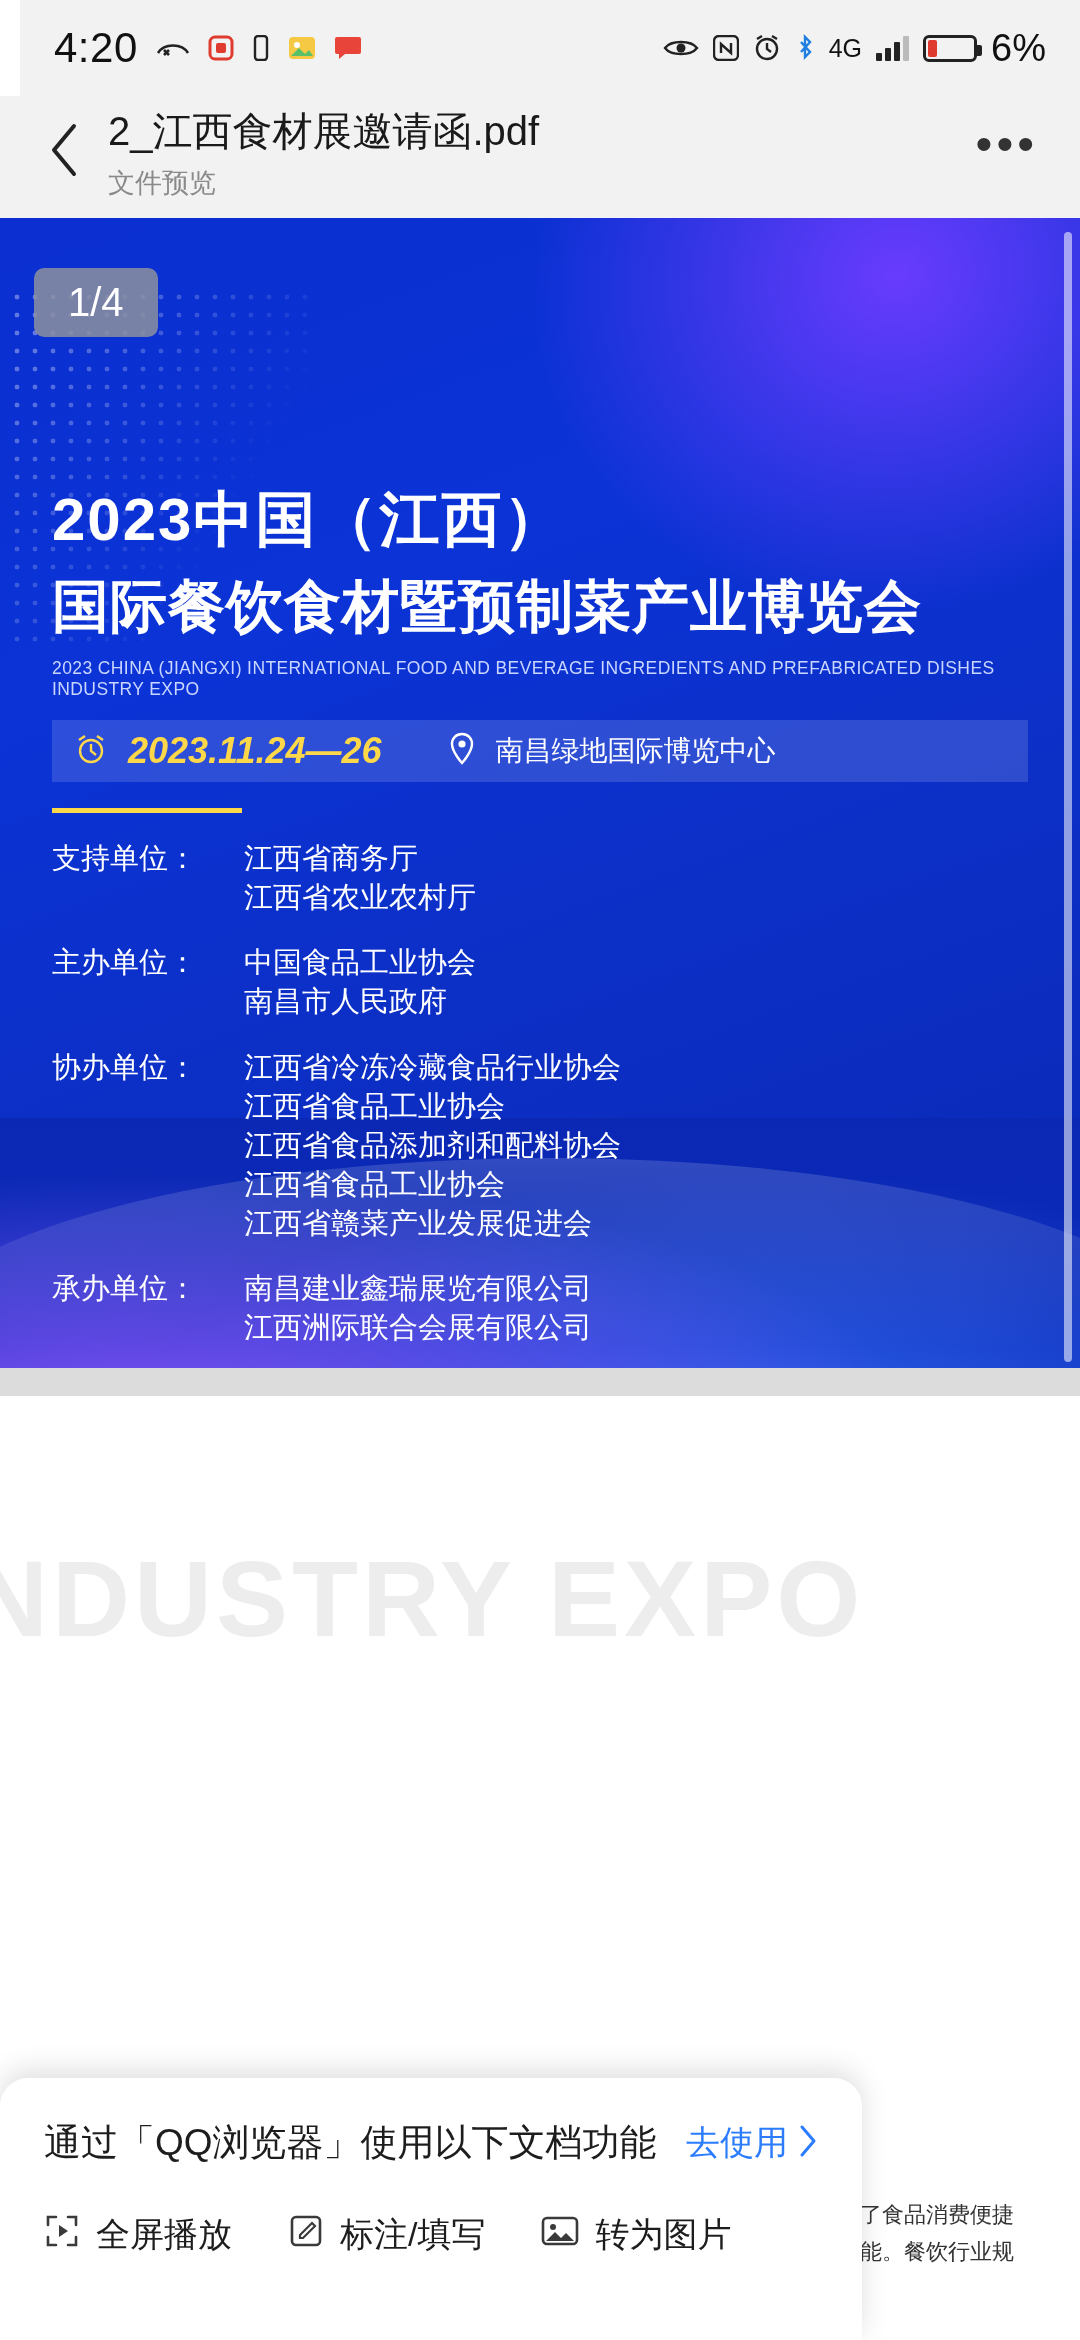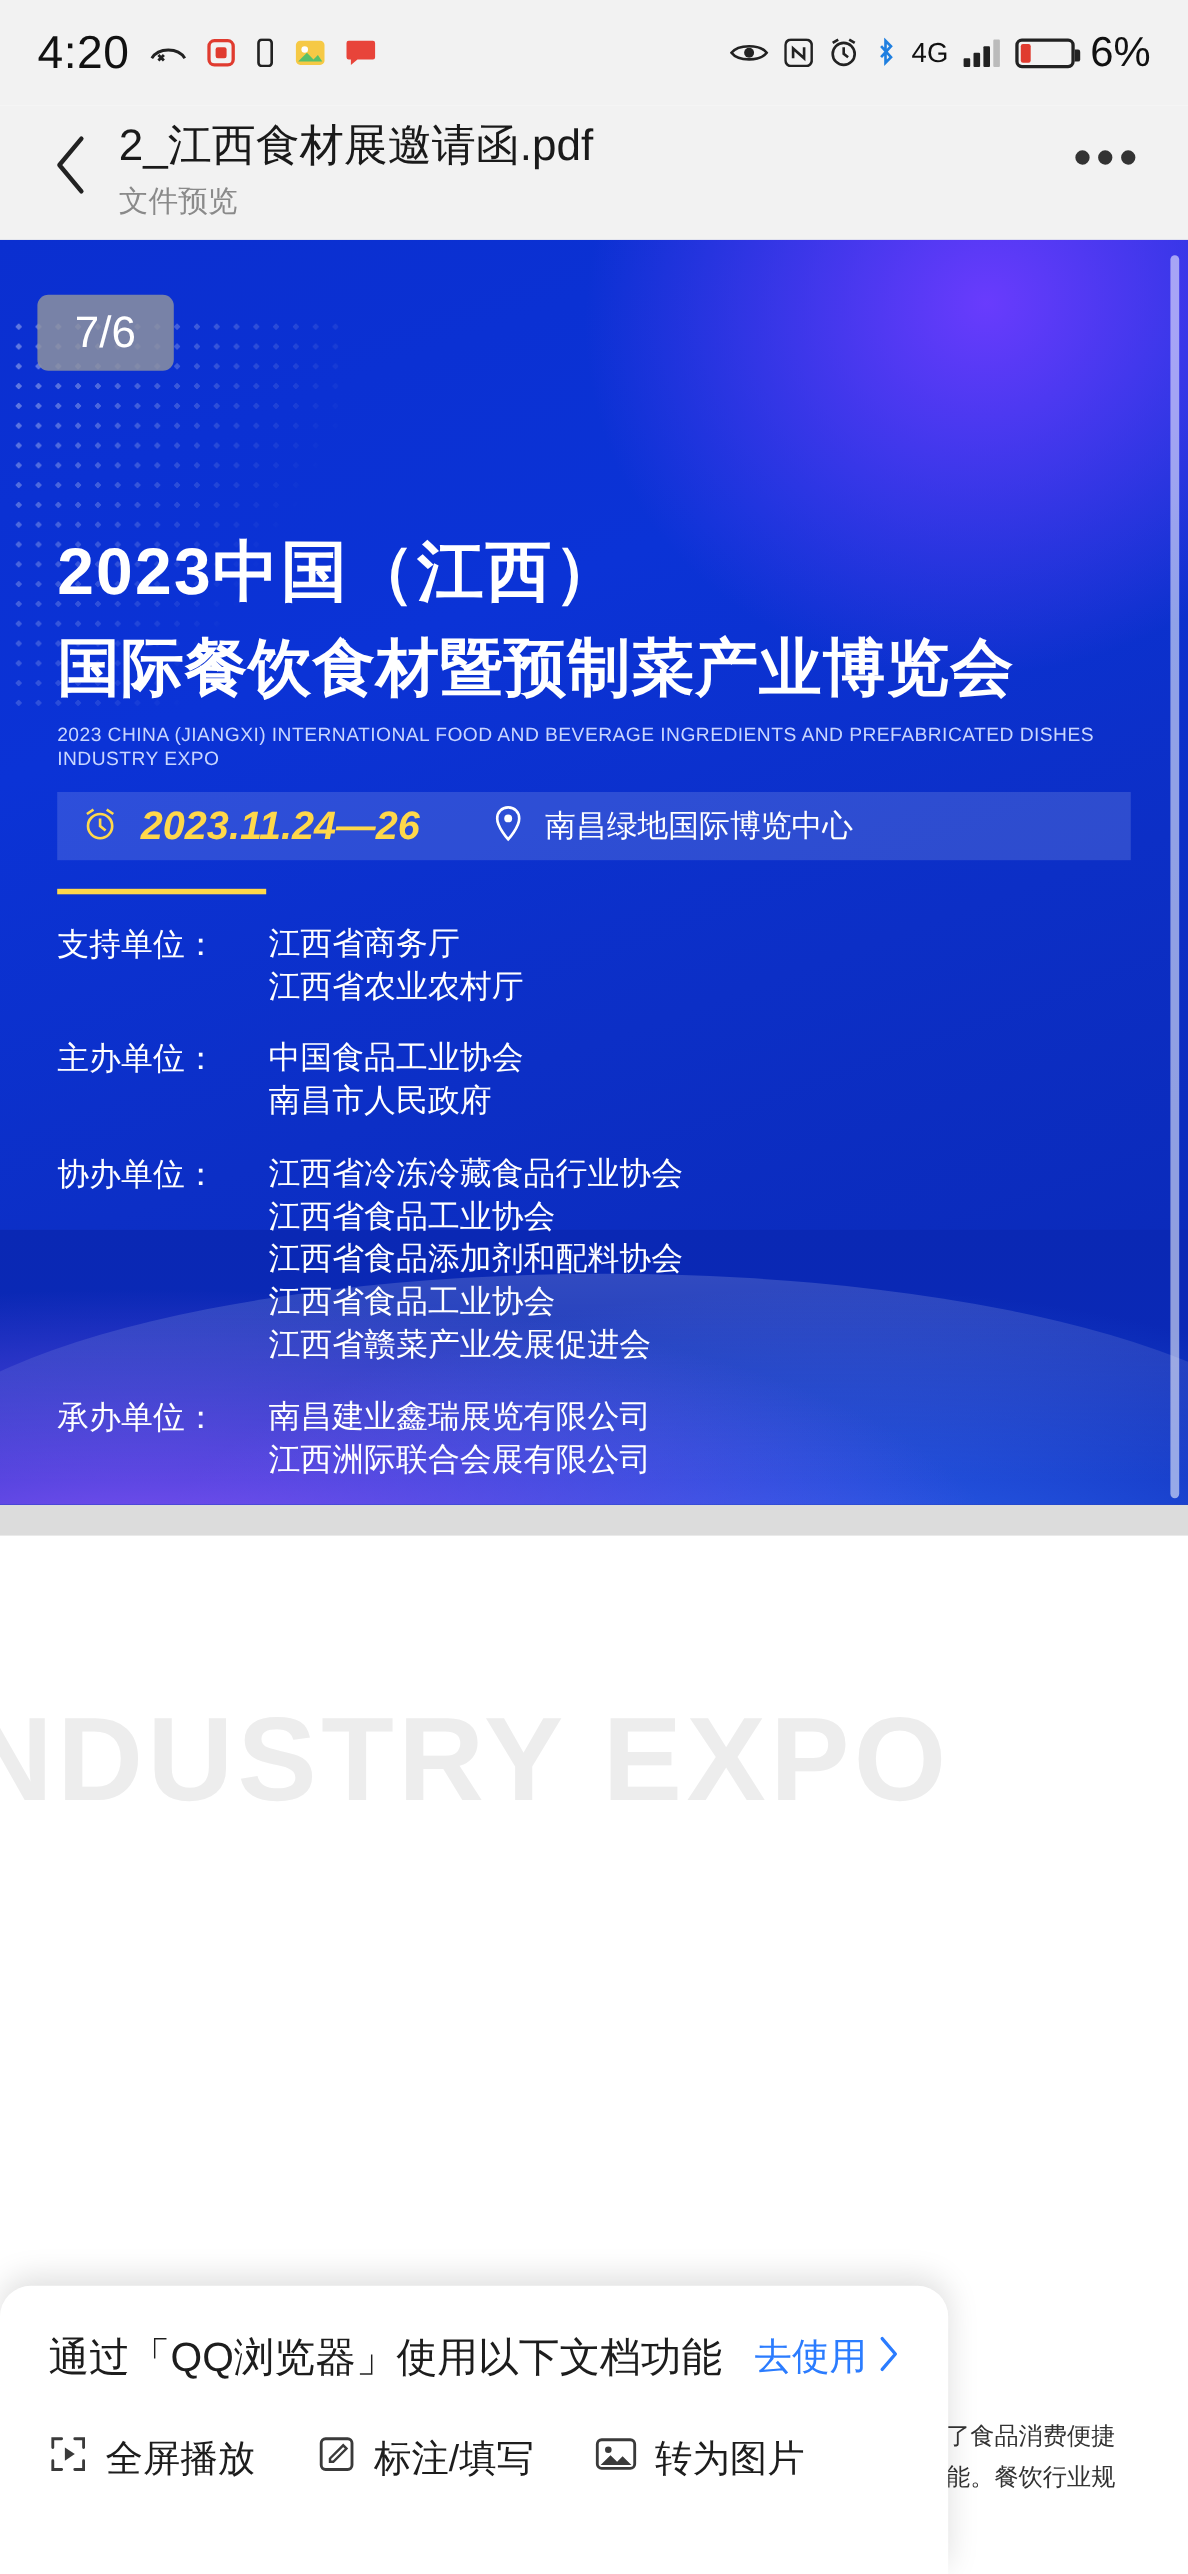--- a/index.html
+++ b/index.html
@@ -9,20 +9,21 @@
     background:#ffffff;
     overflow:hidden;
     position:relative;
   }
 
   
   .statusbar{
     height:96px; background:#f2f2f2; color:#111;
     display:flex; align-items:center; justify-content:space-between;
     padding:0 34px;
+    margin-left:20px;
   }
   .sb-left{ display:flex; align-items:center; gap:18px; }
   .sb-clock{ font-size:42px; letter-spacing:0.5px; }
   .sb-right{ display:flex; align-items:center; gap:14px; }
   .ic{ display:inline-flex; align-items:center; justify-content:center; }
   .ic svg{ display:block; }
   .batt{
     width:54px;height:27px;border:3px solid #222;border-radius:6px;position:relative;
     display:inline-block;
   }
@@ -302,21 +303,21 @@
           <div class="org-vals">
             <div>南昌建业鑫瑞展览有限公司</div>
             <div>江西洲际联合会展有限公司</div>
           </div>
         </div>
       </div>
 
     </div>
 
     <div class="wave"></div>
-    <div class="page-badge">7/6</div>
+    <div class="page-badge">1/4</div>
   </div>
 
   <div class="page2">
     <div class="ghost">NDUSTRY EXPO</div>
     <div class="p2text">概念逐渐进入大众视野，其便利化特点成为当前餐饮乃至整个食品领域的热点，引领了食品消费便捷化和品质化新趋势，带动了食品产业创新发展，成为乡村振兴和地方经济发展的新动能。餐饮行业规模巨大，疫后</div>
   </div>
 
   <div class="scroll"></div>
 </div>
 

